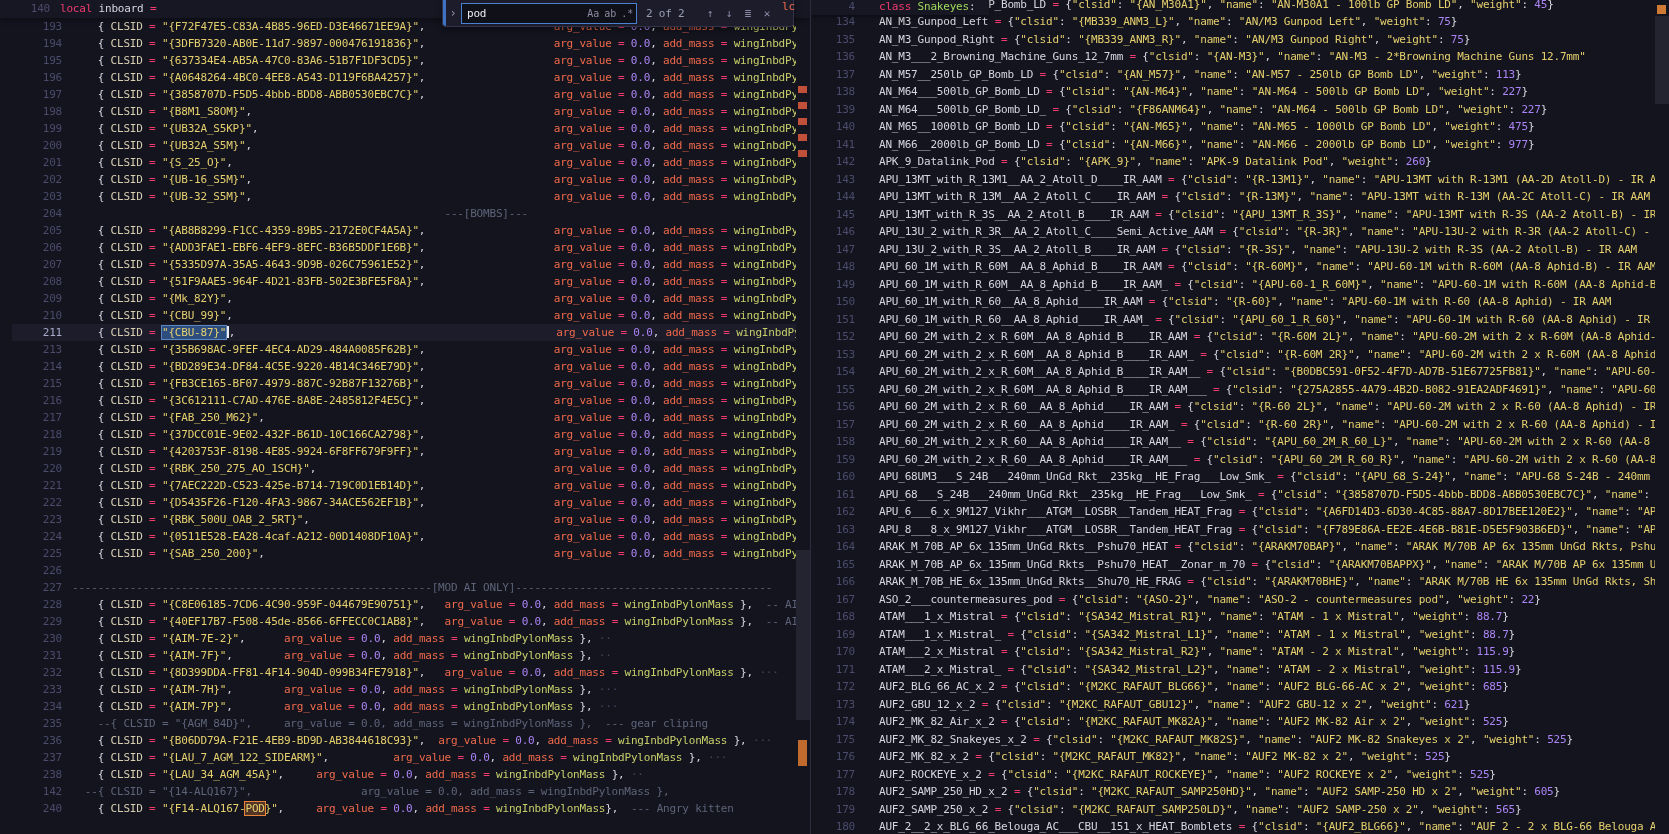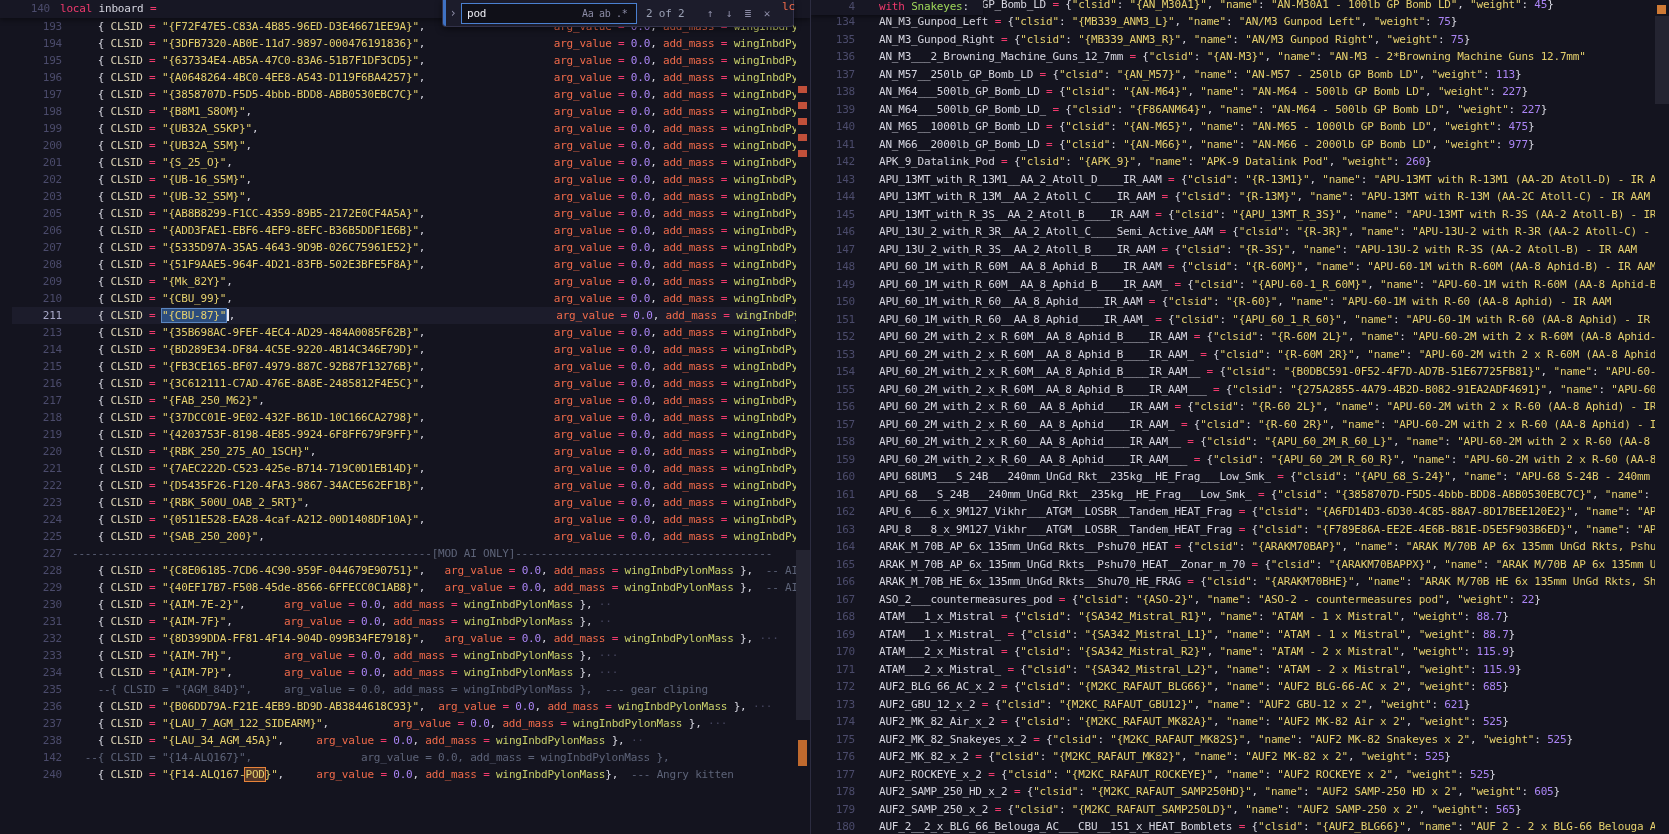--- a/index.html
+++ b/index.html
@@ -51,21 +51,21 @@
   .findw{position:absolute;top:0;right:16px;width:352px;height:27px;z-index:5;
     background:var(--widgetBg);border:1px solid var(--widgetBorder);border-top:none;
     border-radius:0 0 4px 4px;display:flex;align-items:center;
     box-shadow:0 2px 6px rgba(0,0,0,0.5)}
   .sash{width:3px;height:100%;background:var(--widgetSash);border-radius:0 0 0 4px}
   .fchev{width:14px;text-align:center;color:var(--icon);cursor:pointer;font-size:12px}
   .finput{display:flex;align-items:center;background:var(--inputBg);border:1px solid var(--inputBorder);
     height:21px;width:176px;padding:0 3px 0 5px;margin-left:1px}
   .fquery{color:#ececf2}
   .ficons{margin-left:auto;display:flex}
-  .fico{width:17px;text-align:left;color:var(--icon);font-size:10px;cursor:pointer}
+  .fico{width:17px;text-align:right;color:var(--icon);font-size:10px;cursor:pointer}
   .fico.ww{}
   .fcount{margin:0 16px 0 9px;color:var(--countFg);white-space:nowrap}
   .fbtn{width:19px;text-align:center;color:var(--icon);cursor:pointer;font-size:11px}
 
   
   .ruler{position:absolute;top:0;right:0;width:14px;height:834px;z-index:4}
   .mark{position:absolute;left:2px;width:9px}
   .slider{position:absolute;left:0;width:14px;background:rgba(150,150,170,0.13)}
 </style>
 </head>
@@ -79,40 +79,42 @@
         <div class="row"><div class="gut">194</div><div class="code"><span class="f">    { </span><span class="id1">CLSID </span><span class="k">= </span><span class="s">"{3DFB7320-AB0E-11d7-9897-000476191836}"</span><span class="f">,</span><span class="f">                    </span><span class="i">arg_value </span><span class="k">= </span><span class="n">0.0</span><span class="f">, </span><span class="i">add_mass </span><span class="k">= </span><span class="w">wingInbdPylonMass</span></div></div>
         <div class="row"><div class="gut">195</div><div class="code"><span class="f">    { </span><span class="id1">CLSID </span><span class="k">= </span><span class="s">"{637334E4-AB5A-47C0-83A6-51B7F1DF3CD5}"</span><span class="f">,</span><span class="f">                    </span><span class="i">arg_value </span><span class="k">= </span><span class="n">0.0</span><span class="f">, </span><span class="i">add_mass </span><span class="k">= </span><span class="w">wingInbdPylonMass</span></div></div>
         <div class="row"><div class="gut">196</div><div class="code"><span class="f">    { </span><span class="id1">CLSID </span><span class="k">= </span><span class="s">"{A0648264-4BC0-4EE8-A543-D119F6BA4257}"</span><span class="f">,</span><span class="f">                    </span><span class="i">arg_value </span><span class="k">= </span><span class="n">0.0</span><span class="f">, </span><span class="i">add_mass </span><span class="k">= </span><span class="w">wingInbdPylonMass</span></div></div>
         <div class="row"><div class="gut">197</div><div class="code"><span class="f">    { </span><span class="id1">CLSID </span><span class="k">= </span><span class="s">"{3858707D-F5D5-4bbb-BDD8-ABB0530EBC7C}"</span><span class="f">,</span><span class="f">                    </span><span class="i">arg_value </span><span class="k">= </span><span class="n">0.0</span><span class="f">, </span><span class="i">add_mass </span><span class="k">= </span><span class="w">wingInbdPylonMass</span></div></div>
         <div class="row"><div class="gut">198</div><div class="code"><span class="f">    { </span><span class="id1">CLSID </span><span class="k">= </span><span class="s">"{B8M1_S8OM}"</span><span class="f">,</span><span class="f">                                               </span><span class="i">arg_value </span><span class="k">= </span><span class="n">0.0</span><span class="f">, </span><span class="i">add_mass </span><span class="k">= </span><span class="w">wingInbdPylonMass</span></div></div>
         <div class="row"><div class="gut">199</div><div class="code"><span class="f">    { </span><span class="id1">CLSID </span><span class="k">= </span><span class="s">"{UB32A_S5KP}"</span><span class="f">,</span><span class="f">                                              </span><span class="i">arg_value </span><span class="k">= </span><span class="n">0.0</span><span class="f">, </span><span class="i">add_mass </span><span class="k">= </span><span class="w">wingInbdPylonMass</span></div></div>
         <div class="row"><div class="gut">200</div><div class="code"><span class="f">    { </span><span class="id1">CLSID </span><span class="k">= </span><span class="s">"{UB32A_S5M}"</span><span class="f">,</span><span class="f">                                               </span><span class="i">arg_value </span><span class="k">= </span><span class="n">0.0</span><span class="f">, </span><span class="i">add_mass </span><span class="k">= </span><span class="w">wingInbdPylonMass</span></div></div>
         <div class="row"><div class="gut">201</div><div class="code"><span class="f">    { </span><span class="id1">CLSID </span><span class="k">= </span><span class="s">"{S_25_O}"</span><span class="f">,</span><span class="f">                                                  </span><span class="i">arg_value </span><span class="k">= </span><span class="n">0.0</span><span class="f">, </span><span class="i">add_mass </span><span class="k">= </span><span class="w">wingInbdPylonMass</span></div></div>
         <div class="row"><div class="gut">202</div><div class="code"><span class="f">    { </span><span class="id1">CLSID </span><span class="k">= </span><span class="s">"{UB-16_S5M}"</span><span class="f">,</span><span class="f">                                               </span><span class="i">arg_value </span><span class="k">= </span><span class="n">0.0</span><span class="f">, </span><span class="i">add_mass </span><span class="k">= </span><span class="w">wingInbdPylonMass</span></div></div>
         <div class="row"><div class="gut">203</div><div class="code"><span class="f">    { </span><span class="id1">CLSID </span><span class="k">= </span><span class="s">"{UB-32_S5M}"</span><span class="f">,</span><span class="f">                                               </span><span class="i">arg_value </span><span class="k">= </span><span class="n">0.0</span><span class="f">, </span><span class="i">add_mass </span><span class="k">= </span><span class="w">wingInbdPylonMass</span></div></div>
+        <div class="row"><div class="gut">204</div><div class="code"><span class="c">                                                          ---[BOMBS]---</span></div></div>
         <div class="row"><div class="gut">205</div><div class="code"><span class="f">    { </span><span class="id1">CLSID </span><span class="k">= </span><span class="s">"{AB8B8299-F1CC-4359-89B5-2172E0CF4A5A}"</span><span class="f">,</span><span class="f">                    </span><span class="i">arg_value </span><span class="k">= </span><span class="n">0.0</span><span class="f">, </span><span class="i">add_mass </span><span class="k">= </span><span class="w">wingInbdPylonMass</span></div></div>
         <div class="row"><div class="gut">206</div><div class="code"><span class="f">    { </span><span class="id1">CLSID </span><span class="k">= </span><span class="s">"{ADD3FAE1-EBF6-4EF9-8EFC-B36B5DDF1E6B}"</span><span class="f">,</span><span class="f">                    </span><span class="i">arg_value </span><span class="k">= </span><span class="n">0.0</span><span class="f">, </span><span class="i">add_mass </span><span class="k">= </span><span class="w">wingInbdPylonMass</span></div></div>
         <div class="row"><div class="gut">207</div><div class="code"><span class="f">    { </span><span class="id1">CLSID </span><span class="k">= </span><span class="s">"{5335D97A-35A5-4643-9D9B-026C75961E52}"</span><span class="f">,</span><span class="f">                    </span><span class="i">arg_value </span><span class="k">= </span><span class="n">0.0</span><span class="f">, </span><span class="i">add_mass </span><span class="k">= </span><span class="w">wingInbdPylonMass</span></div></div>
         <div class="row"><div class="gut">208</div><div class="code"><span class="f">    { </span><span class="id1">CLSID </span><span class="k">= </span><span class="s">"{51F9AAE5-964F-4D21-83FB-502E3BFE5F8A}"</span><span class="f">,</span><span class="f">                    </span><span class="i">arg_value </span><span class="k">= </span><span class="n">0.0</span><span class="f">, </span><span class="i">add_mass </span><span class="k">= </span><span class="w">wingInbdPylonMass</span></div></div>
         <div class="row"><div class="gut">209</div><div class="code"><span class="f">    { </span><span class="id1">CLSID </span><span class="k">= </span><span class="s">"{Mk_82Y}"</span><span class="f">,</span><span class="f">                                                  </span><span class="i">arg_value </span><span class="k">= </span><span class="n">0.0</span><span class="f">, </span><span class="i">add_mass </span><span class="k">= </span><span class="w">wingInbdPylonMass</span></div></div>
         <div class="row"><div class="gut">210</div><div class="code"><span class="f">    { </span><span class="id1">CLSID </span><span class="k">= </span><span class="s">"{CBU_99}"</span><span class="f">,</span><span class="f">                                                  </span><span class="i">arg_value </span><span class="k">= </span><span class="n">0.0</span><span class="f">, </span><span class="i">add_mass </span><span class="k">= </span><span class="w">wingInbdPylonMass</span></div></div>
         <div class="row cur"><div class="gut">211</div><div class="code"><span class="f">    { </span><span class="id1">CLSID </span><span class="k">= </span><span class="s sel">"{CBU-87}"</span><span class="caret"></span><span class="f">,</span><span class="f">                                                  </span><span class="i">arg_value </span><span class="k">= </span><span class="n">0.0</span><span class="f">, </span><span class="i">add_mass </span><span class="k">= </span><span class="w">wingInbdPylonMass</span></div></div>
         <div class="row"><div class="gut">213</div><div class="code"><span class="f">    { </span><span class="id1">CLSID </span><span class="k">= </span><span class="s">"{35B698AC-9FEF-4EC4-AD29-484A0085F62B}"</span><span class="f">,</span><span class="f">                    </span><span class="i">arg_value </span><span class="k">= </span><span class="n">0.0</span><span class="f">, </span><span class="i">add_mass </span><span class="k">= </span><span class="w">wingInbdPylonMass</span></div></div>
         <div class="row"><div class="gut">214</div><div class="code"><span class="f">    { </span><span class="id1">CLSID </span><span class="k">= </span><span class="s">"{BD289E34-DF84-4C5E-9220-4B14C346E79D}"</span><span class="f">,</span><span class="f">                    </span><span class="i">arg_value </span><span class="k">= </span><span class="n">0.0</span><span class="f">, </span><span class="i">add_mass </span><span class="k">= </span><span class="w">wingInbdPylonMass</span></div></div>
         <div class="row"><div class="gut">215</div><div class="code"><span class="f">    { </span><span class="id1">CLSID </span><span class="k">= </span><span class="s">"{FB3CE165-BF07-4979-887C-92B87F13276B}"</span><span class="f">,</span><span class="f">                    </span><span class="i">arg_value </span><span class="k">= </span><span class="n">0.0</span><span class="f">, </span><span class="i">add_mass </span><span class="k">= </span><span class="w">wingInbdPylonMass</span></div></div>
         <div class="row"><div class="gut">216</div><div class="code"><span class="f">    { </span><span class="id1">CLSID </span><span class="k">= </span><span class="s">"{3C612111-C7AD-476E-8A8E-2485812F4E5C}"</span><span class="f">,</span><span class="f">                    </span><span class="i">arg_value </span><span class="k">= </span><span class="n">0.0</span><span class="f">, </span><span class="i">add_mass </span><span class="k">= </span><span class="w">wingInbdPylonMass</span></div></div>
         <div class="row"><div class="gut">217</div><div class="code"><span class="f">    { </span><span class="id1">CLSID </span><span class="k">= </span><span class="s">"{FAB_250_M62}"</span><span class="f">,</span><span class="f">                                             </span><span class="i">arg_value </span><span class="k">= </span><span class="n">0.0</span><span class="f">, </span><span class="i">add_mass </span><span class="k">= </span><span class="w">wingInbdPylonMass</span></div></div>
         <div class="row"><div class="gut">218</div><div class="code"><span class="f">    { </span><span class="id1">CLSID </span><span class="k">= </span><span class="s">"{37DCC01E-9E02-432F-B61D-10C166CA2798}"</span><span class="f">,</span><span class="f">                    </span><span class="i">arg_value </span><span class="k">= </span><span class="n">0.0</span><span class="f">, </span><span class="i">add_mass </span><span class="k">= </span><span class="w">wingInbdPylonMass</span></div></div>
         <div class="row"><div class="gut">219</div><div class="code"><span class="f">    { </span><span class="id1">CLSID </span><span class="k">= </span><span class="s">"{4203753F-8198-4E85-9924-6F8FF679F9FF}"</span><span class="f">,</span><span class="f">                    </span><span class="i">arg_value </span><span class="k">= </span><span class="n">0.0</span><span class="f">, </span><span class="i">add_mass </span><span class="k">= </span><span class="w">wingInbdPylonMass</span></div></div>
         <div class="row"><div class="gut">220</div><div class="code"><span class="f">    { </span><span class="id1">CLSID </span><span class="k">= </span><span class="s">"{RBK_250_275_AO_1SCH}"</span><span class="f">,</span><span class="f">                                     </span><span class="i">arg_value </span><span class="k">= </span><span class="n">0.0</span><span class="f">, </span><span class="i">add_mass </span><span class="k">= </span><span class="w">wingInbdPylonMass</span></div></div>
         <div class="row"><div class="gut">221</div><div class="code"><span class="f">    { </span><span class="id1">CLSID </span><span class="k">= </span><span class="s">"{7AEC222D-C523-425e-B714-719C0D1EB14D}"</span><span class="f">,</span><span class="f">                    </span><span class="i">arg_value </span><span class="k">= </span><span class="n">0.0</span><span class="f">, </span><span class="i">add_mass </span><span class="k">= </span><span class="w">wingInbdPylonMass</span></div></div>
         <div class="row"><div class="gut">222</div><div class="code"><span class="f">    { </span><span class="id1">CLSID </span><span class="k">= </span><span class="s">"{D5435F26-F120-4FA3-9867-34ACE562EF1B}"</span><span class="f">,</span><span class="f">                    </span><span class="i">arg_value </span><span class="k">= </span><span class="n">0.0</span><span class="f">, </span><span class="i">add_mass </span><span class="k">= </span><span class="w">wingInbdPylonMass</span></div></div>
         <div class="row"><div class="gut">223</div><div class="code"><span class="f">    { </span><span class="id1">CLSID </span><span class="k">= </span><span class="s">"{RBK_500U_OAB_2_5RT}"</span><span class="f">,</span><span class="f">                                      </span><span class="i">arg_value </span><span class="k">= </span><span class="n">0.0</span><span class="f">, </span><span class="i">add_mass </span><span class="k">= </span><span class="w">wingInbdPylonMass</span></div></div>
         <div class="row"><div class="gut">224</div><div class="code"><span class="f">    { </span><span class="id1">CLSID </span><span class="k">= </span><span class="s">"{0511E528-EA28-4caf-A212-00D1408DF10A}"</span><span class="f">,</span><span class="f">                    </span><span class="i">arg_value </span><span class="k">= </span><span class="n">0.0</span><span class="f">, </span><span class="i">add_mass </span><span class="k">= </span><span class="w">wingInbdPylonMass</span></div></div>
         <div class="row"><div class="gut">225</div><div class="code"><span class="f">    { </span><span class="id1">CLSID </span><span class="k">= </span><span class="s">"{SAB_250_200}"</span><span class="f">,</span><span class="f">                                             </span><span class="i">arg_value </span><span class="k">= </span><span class="n">0.0</span><span class="f">, </span><span class="i">add_mass </span><span class="k">= </span><span class="w">wingInbdPylonMass</span></div></div>
+        <div class="row"><div class="gut">226</div><div class="code"></div></div>
         <div class="row"><div class="gut">227</div><div class="code"><span class="c">--------------------------------------------------------[MOD AI ONLY]----------------------------------------</span></div></div>
         <div class="row"><div class="gut">228</div><div class="code"><span class="f">    { </span><span class="id1">CLSID </span><span class="k">= </span><span class="s">"{C8E06185-7CD6-4C90-959F-044679E90751}"</span><span class="f">,</span><span class="f">   </span><span class="i">arg_value </span><span class="k">= </span><span class="n">0.0</span><span class="f">, </span><span class="i">add_mass </span><span class="k">= </span><span class="w">wingInbdPylonMass</span><span class="f"> },</span><span class="c">  -- AIM_54</span></div></div>
         <div class="row"><div class="gut">229</div><div class="code"><span class="f">    { </span><span class="id1">CLSID </span><span class="k">= </span><span class="s">"{40EF17B7-F508-45de-8566-6FFECC0C1AB8}"</span><span class="f">,</span><span class="f">   </span><span class="i">arg_value </span><span class="k">= </span><span class="n">0.0</span><span class="f">, </span><span class="i">add_mass </span><span class="k">= </span><span class="w">wingInbdPylonMass</span><span class="f"> },</span><span class="c">  -- AIM_7M</span></div></div>
         <div class="row"><div class="gut">230</div><div class="code"><span class="f">    { </span><span class="id1">CLSID </span><span class="k">= </span><span class="s">"{AIM-7E-2}"</span><span class="f">,</span><span class="f">      </span><span class="i">arg_value </span><span class="k">= </span><span class="n">0.0</span><span class="f">, </span><span class="i">add_mass </span><span class="k">= </span><span class="w">wingInbdPylonMass</span><span class="f"> },</span><span class="d"> ··</span></div></div>
         <div class="row"><div class="gut">231</div><div class="code"><span class="f">    { </span><span class="id1">CLSID </span><span class="k">= </span><span class="s">"{AIM-7F}"</span><span class="f">,</span><span class="f">        </span><span class="i">arg_value </span><span class="k">= </span><span class="n">0.0</span><span class="f">, </span><span class="i">add_mass </span><span class="k">= </span><span class="w">wingInbdPylonMass</span><span class="f"> },</span><span class="d"> ··</span></div></div>
         <div class="row"><div class="gut">232</div><div class="code"><span class="f">    { </span><span class="id1">CLSID </span><span class="k">= </span><span class="s">"{8D399DDA-FF81-4F14-904D-099B34FE7918}"</span><span class="f">,</span><span class="f">   </span><span class="i">arg_value </span><span class="k">= </span><span class="n">0.0</span><span class="f">, </span><span class="i">add_mass </span><span class="k">= </span><span class="w">wingInbdPylonMass</span><span class="f"> },</span><span class="d"> ···</span></div></div>
         <div class="row"><div class="gut">233</div><div class="code"><span class="f">    { </span><span class="id1">CLSID </span><span class="k">= </span><span class="s">"{AIM-7H}"</span><span class="f">,</span><span class="f">        </span><span class="i">arg_value </span><span class="k">= </span><span class="n">0.0</span><span class="f">, </span><span class="i">add_mass </span><span class="k">= </span><span class="w">wingInbdPylonMass</span><span class="f"> },</span><span class="d"> ···</span></div></div>
         <div class="row"><div class="gut">234</div><div class="code"><span class="f">    { </span><span class="id1">CLSID </span><span class="k">= </span><span class="s">"{AIM-7P}"</span><span class="f">,</span><span class="f">        </span><span class="i">arg_value </span><span class="k">= </span><span class="n">0.0</span><span class="f">, </span><span class="i">add_mass </span><span class="k">= </span><span class="w">wingInbdPylonMass</span><span class="f"> },</span><span class="d"> ···</span></div></div>
         <div class="row"><div class="gut">235</div><div class="code"><span class="c">    --{ CLSID = "{AGM_84D}",     arg_value = 0.0, add_mass = wingInbdPylonMass },  --- gear cliping</span></div></div>
         <div class="row"><div class="gut">236</div><div class="code"><span class="f">    { </span><span class="id1">CLSID </span><span class="k">= </span><span class="s">"{B06DD79A-F21E-4EB9-BD9D-AB3844618C93}"</span><span class="f">,</span><span class="f">  </span><span class="i">arg_value </span><span class="k">= </span><span class="n">0.0</span><span class="f">, </span><span class="i">add_mass </span><span class="k">= </span><span class="w">wingInbdPylonMass</span><span class="f"> },</span><span class="d"> ···</span></div></div>
@@ -204,21 +206,21 @@
         <div class="row"><div class="gut">173</div><div class="code"><span class="f">AUF2_GBU_12_x_2</span><span class="f"> </span><span class="k">=</span><span class="f"> {</span><span class="s">"clsid"</span><span class="f">: </span><span class="s">"{M2KC_RAFAUT_GBU12}"</span><span class="f">, </span><span class="s">"name"</span><span class="f">: </span><span class="s">"AUF2 GBU-12 x 2"</span><span class="f">, </span><span class="s">"weight"</span><span class="f">: </span><span class="n">621</span><span class="f">}</span></div></div>
         <div class="row"><div class="gut">174</div><div class="code"><span class="f">AUF2_MK_82_Air_x_2</span><span class="f"> </span><span class="k">=</span><span class="f"> {</span><span class="s">"clsid"</span><span class="f">: </span><span class="s">"{M2KC_RAFAUT_MK82A}"</span><span class="f">, </span><span class="s">"name"</span><span class="f">: </span><span class="s">"AUF2 MK-82 Air x 2"</span><span class="f">, </span><span class="s">"weight"</span><span class="f">: </span><span class="n">525</span><span class="f">}</span></div></div>
         <div class="row"><div class="gut">175</div><div class="code"><span class="f">AUF2_MK_82_Snakeyes_x_2</span><span class="f"> </span><span class="k">=</span><span class="f"> {</span><span class="s">"clsid"</span><span class="f">: </span><span class="s">"{M2KC_RAFAUT_MK82S}"</span><span class="f">, </span><span class="s">"name"</span><span class="f">: </span><span class="s">"AUF2 MK-82 Snakeyes x 2"</span><span class="f">, </span><span class="s">"weight"</span><span class="f">: </span><span class="n">525</span><span class="f">}</span></div></div>
         <div class="row"><div class="gut">176</div><div class="code"><span class="f">AUF2_MK_82_x_2</span><span class="f"> </span><span class="k">=</span><span class="f"> {</span><span class="s">"clsid"</span><span class="f">: </span><span class="s">"{M2KC_RAFAUT_MK82}"</span><span class="f">, </span><span class="s">"name"</span><span class="f">: </span><span class="s">"AUF2 MK-82 x 2"</span><span class="f">, </span><span class="s">"weight"</span><span class="f">: </span><span class="n">525</span><span class="f">}</span></div></div>
         <div class="row"><div class="gut">177</div><div class="code"><span class="f">AUF2_ROCKEYE_x_2</span><span class="f"> </span><span class="k">=</span><span class="f"> {</span><span class="s">"clsid"</span><span class="f">: </span><span class="s">"{M2KC_RAFAUT_ROCKEYE}"</span><span class="f">, </span><span class="s">"name"</span><span class="f">: </span><span class="s">"AUF2 ROCKEYE x 2"</span><span class="f">, </span><span class="s">"weight"</span><span class="f">: </span><span class="n">525</span><span class="f">}</span></div></div>
         <div class="row"><div class="gut">178</div><div class="code"><span class="f">AUF2_SAMP_250_HD_x_2</span><span class="f"> </span><span class="k">=</span><span class="f"> {</span><span class="s">"clsid"</span><span class="f">: </span><span class="s">"{M2KC_RAFAUT_SAMP250HD}"</span><span class="f">, </span><span class="s">"name"</span><span class="f">: </span><span class="s">"AUF2 SAMP-250 HD x 2"</span><span class="f">, </span><span class="s">"weight"</span><span class="f">: </span><span class="n">605</span><span class="f">}</span></div></div>
         <div class="row"><div class="gut">179</div><div class="code"><span class="f">AUF2_SAMP_250_x_2</span><span class="f"> </span><span class="k">=</span><span class="f"> {</span><span class="s">"clsid"</span><span class="f">: </span><span class="s">"{M2KC_RAFAUT_SAMP250LD}"</span><span class="f">, </span><span class="s">"name"</span><span class="f">: </span><span class="s">"AUF2 SAMP-250 x 2"</span><span class="f">, </span><span class="s">"weight"</span><span class="f">: </span><span class="n">565</span><span class="f">}</span></div></div>
         <div class="row"><div class="gut">180</div><div class="code"><span class="f">AUF_2__2_x_BLG_66_Belouga_AC___CBU__151_x_HEAT_Bomblets</span><span class="f"> </span><span class="k">=</span><span class="f"> {</span><span class="s">"clsid"</span><span class="f">: </span><span class="s">"{AUF2_BLG66}"</span><span class="f">, </span><span class="s">"name"</span><span class="f">: </span><span class="s">"AUF 2 - 2 x BLG-66 Belouga AC - CBU, 151 x HEAT Bomblets</span></div></div>
       </div>
     <div class="sticky sticky-right" id="rsticky">
-        <div class="row"><div class="gut">4</div><div class="code"><span class="k">with</span><span class="g"> Snakeyes</span><span class="f">:</span></div></div>
+        <div class="row"><div class="gut">4</div><div class="code"><span class="k">class</span><span class="g"> Snakeyes</span><span class="f">:</span></div></div>
       </div>
     <div class="ruler" id="rruler">
         <div class="mark" style="top: 5px; height: 9px; background: rgb(207, 122, 53);"></div>
         <div class="slider" style="top: 16px; height: 88px;"></div>
       </div>
   </div>
 
 </div>
 
 </body></html>

